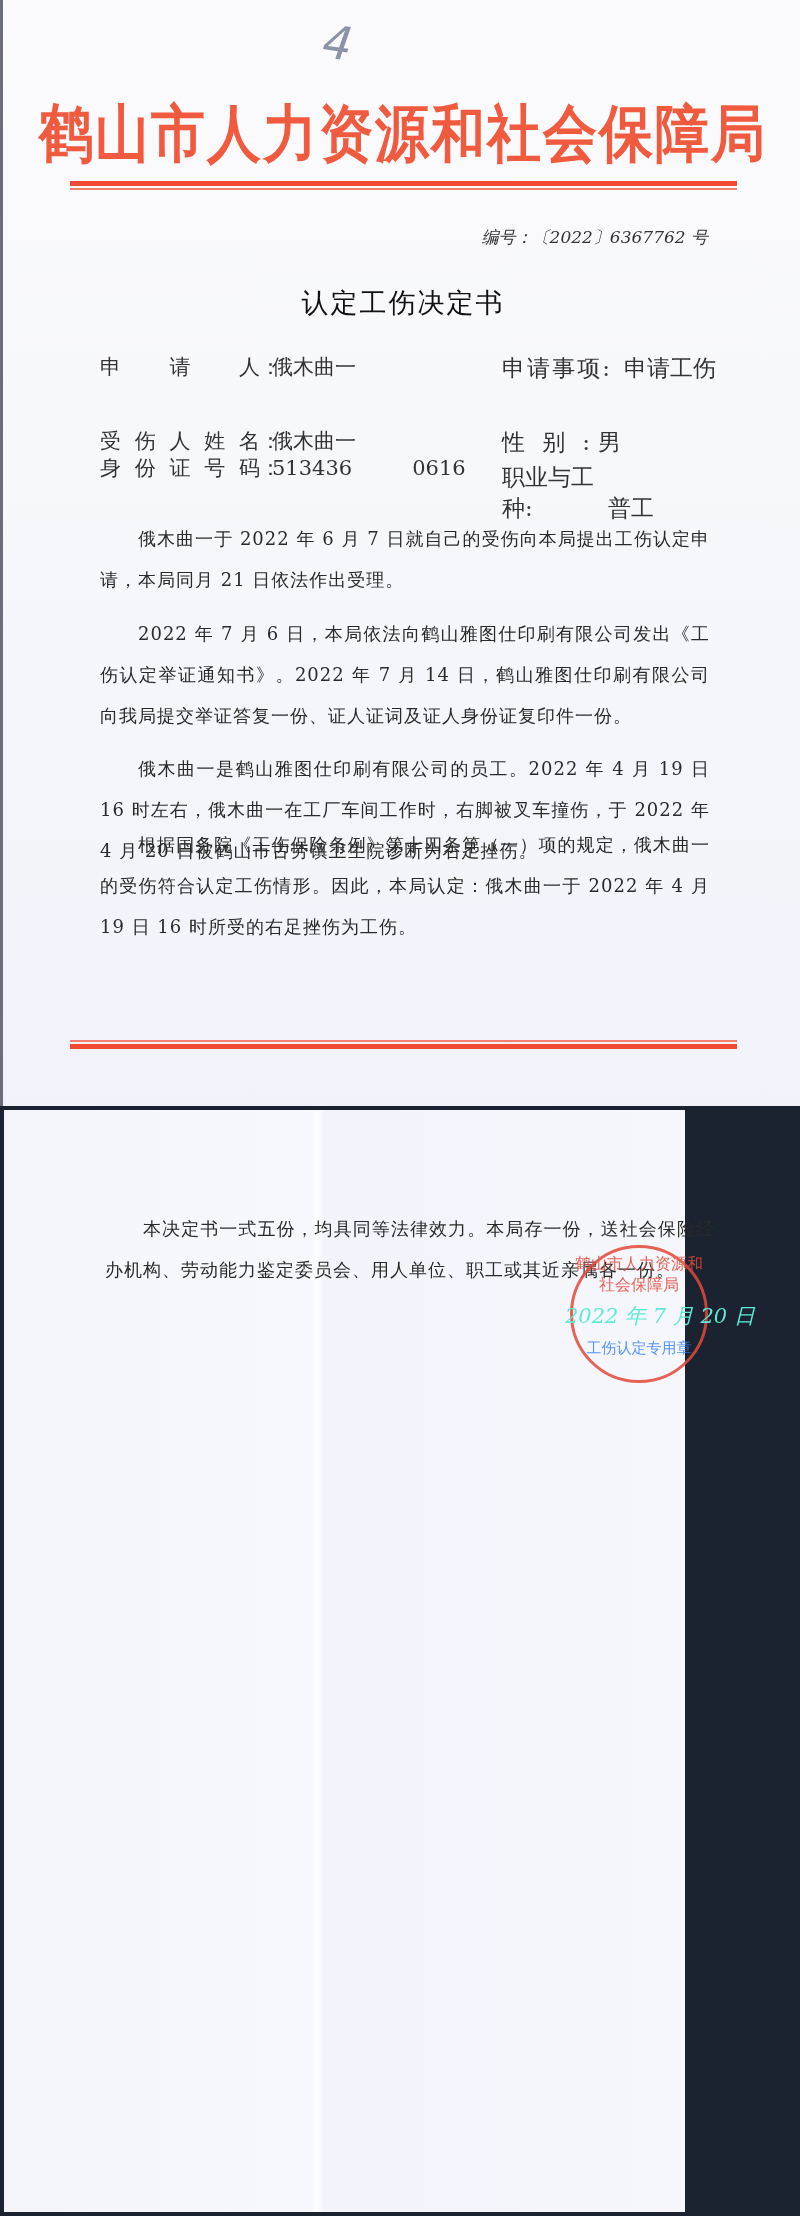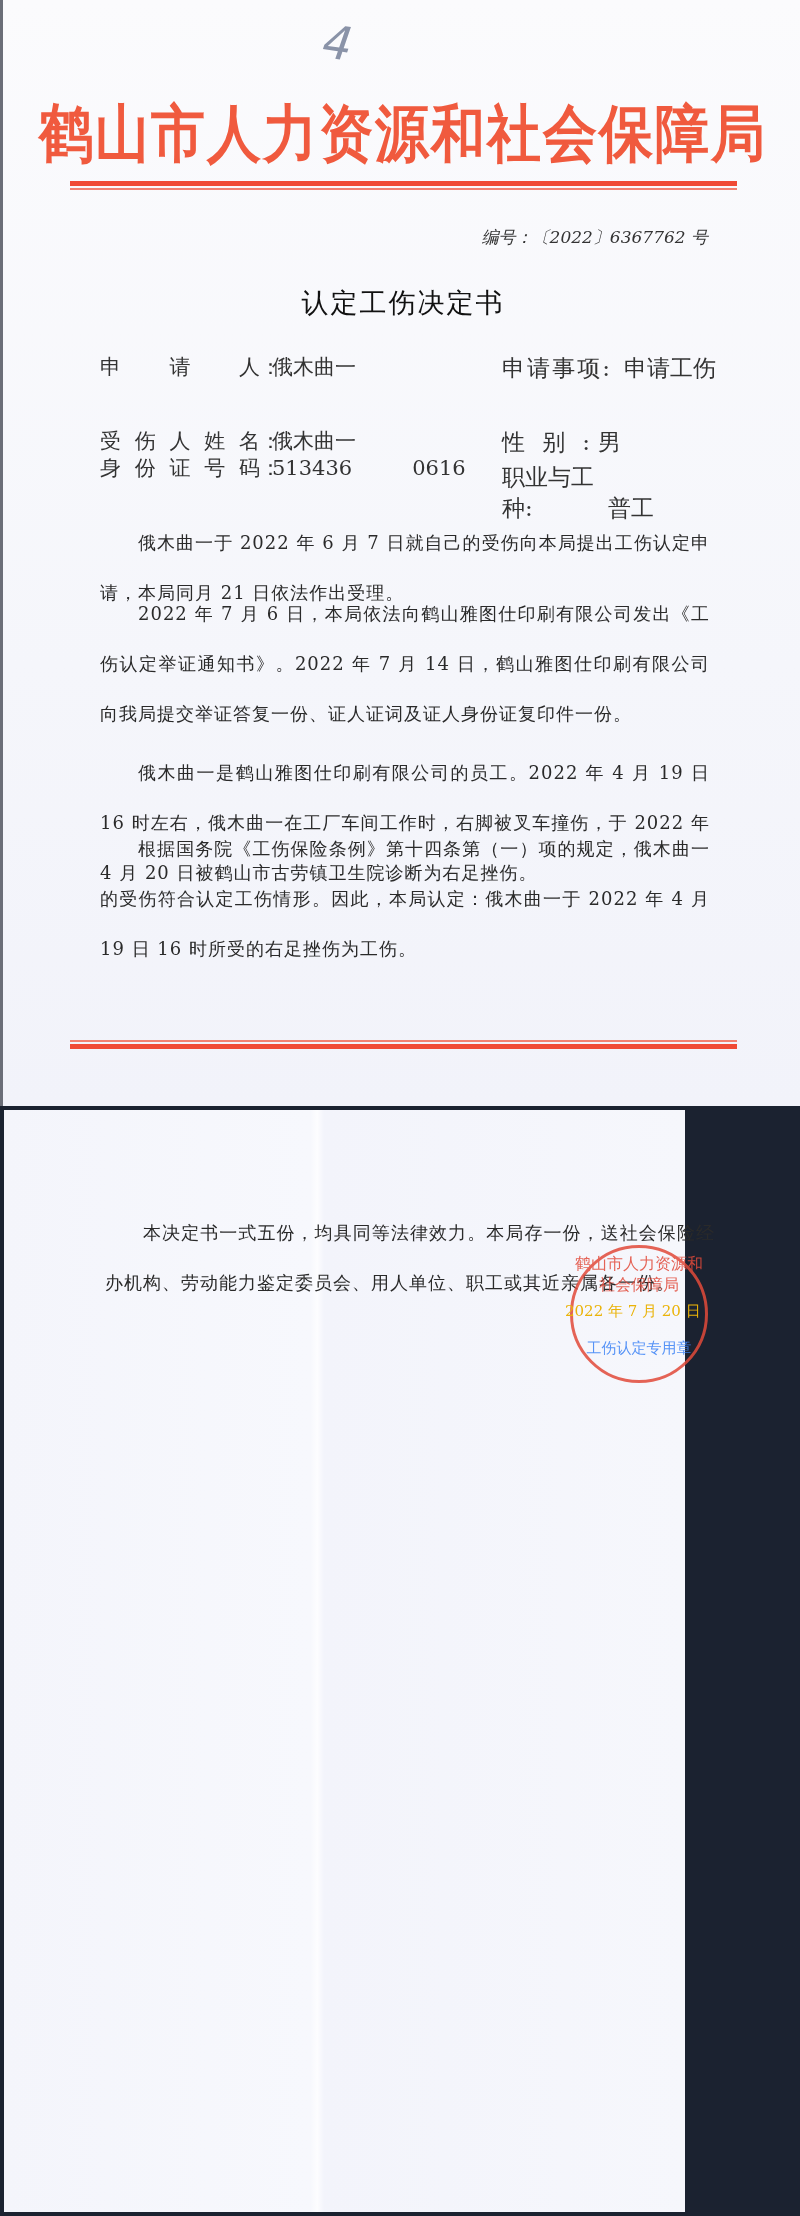--- a/index.html
+++ b/index.html
@@ -36,33 +36,33 @@
   .docno { position: absolute; right: 92px; top: 226px; font-size: 17px; color: #333; font-style: italic; }
   .doctitle { position: absolute; left: 0; width: 800px; top: 285px; text-align: center;
               font-size: 27px; letter-spacing: 2px; color: #111; }
 
   .info { position: absolute; left: 97px; font-size: 21px; color: #333; }
   .info .lbl { display: inline-block; width: 160px; text-align-last: justify; text-align: justify; }
   .info .colon { display: inline-block; width: 12px; }
   .info-r { position: absolute; left: 499px; font-size: 23px; color: #333; }
   .info-r .lbl { display: inline-block; width: 108px; text-align-last: justify; }
 
-  .para { position: absolute; left: 97px; width: 610px; font-size: 18px; line-height: 50px;
+  .para { position: absolute; left: 97px; width: 610px; font-size: 18px; line-height: 41px;
           color: #2a2a2a; letter-spacing: 1px; text-align: justify; }
   .indent { text-indent: 38px; }
 
   .stamp {
     position: absolute; left: 570px; top: 1245px; width: 138px; height: 138px;
     border: 3px solid #e24a3a; border-radius: 50%; box-sizing: border-box; opacity: 0.85;
   }
   .stamp-arc { position: absolute; left: 0; top: 6px; width: 100%; text-align: center;
                color: #e24a3a; font-size: 16px; }
   .stamp-bottom { position: absolute; left: 0; bottom: 22px; width: 100%; text-align: center;
                   color: #3b82f6; font-size: 15px; }
-  .date { position: absolute; left: 565px; top: 1302px; font-size: 15px; color: #eab308; }
+  .date { position: absolute; left: 565px; top: 1302px; font-size: 21px; color: #5eead4; font-style: italic; }
 </style>
 </head>
 <body>
 
 <div class="page page1">
   <div class="handmark">4</div>
   <div class="agency">鹤山市人力资源和社会保障局</div>
   <div class="rule rule-top">
     <div class="thick"></div>
       <div class="gap"></div>
@@ -88,21 +88,21 @@
   </div>
 
   <div class="info" style="top:454px;">
     <span class="lbl">身份证号码</span><span class="colon">：</span><span>513436</span><span style="display:inline-block;width:60px;"></span><span>0616</span>
   </div>
   <div class="info-r" style="top:462px;">
     <span class="lbl" style="width:100px;text-align-last:auto;">职业与工种:</span><span style="margin-left:6px;">普工</span>
   </div>
 
   <div class="para indent" style="top:518px;">俄木曲一于 2022 年 6 月 7 日就自己的受伤向本局提出工伤认定申请，本局同月 21 日依法作出受理。</div>
-  <div class="para indent" style="top:589px;">2022 年 7 月 6 日，本局依法向鹤山雅图仕印刷有限公司发出《工伤认定举证通知书》。2022 年 7 月 14 日，鹤山雅图仕印刷有限公司向我局提交举证答复一份、证人证词及证人身份证复印件一份。</div>
+  <div class="para indent" style="top:613px;">2022 年 7 月 6 日，本局依法向鹤山雅图仕印刷有限公司发出《工伤认定举证通知书》。2022 年 7 月 14 日，鹤山雅图仕印刷有限公司向我局提交举证答复一份、证人证词及证人身份证复印件一份。</div>
   <div class="para indent" style="top:748px;">俄木曲一是鹤山雅图仕印刷有限公司的员工。2022 年 4 月 19 日 16 时左右，俄木曲一在工厂车间工作时，右脚被叉车撞伤，于 2022 年 4 月 20 日被鹤山市古劳镇卫生院诊断为右足挫伤。</div>
   <div class="para indent" style="top:824px;">根据国务院《工伤保险条例》第十四条第（一）项的规定，俄木曲一的受伤符合认定工伤情形。因此，本局认定：俄木曲一于 2022 年 4 月 19 日 16 时所受的右足挫伤为工伤。</div>
 
   <div class="rule rule-bottom">
     <div class="thin"></div>
       <div class="gap"></div>
       <div class="thick"></div>
   </div>
 </div>
 

